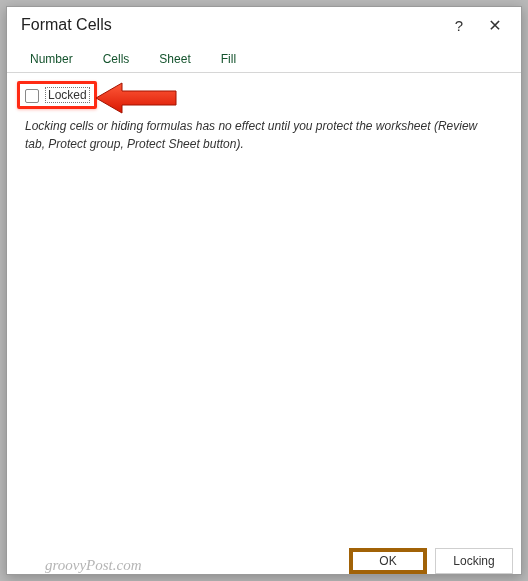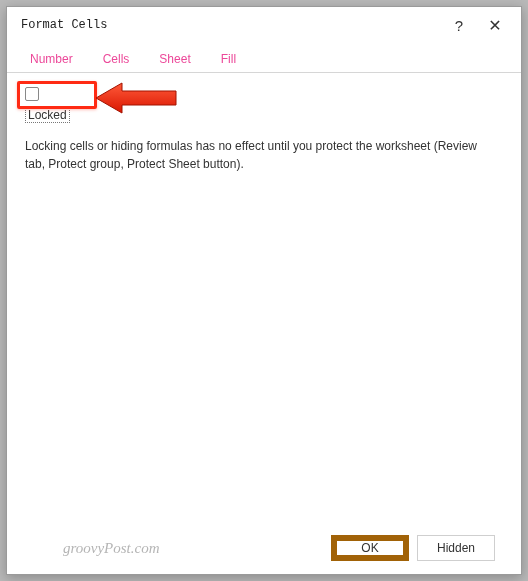--- a/index.html
+++ b/index.html
@@ -26,22 +26,21 @@
     }
     .titlebar {
       height: 36px;
       display: flex;
       align-items: center;
       padding: 0 8px 0 14px;
       color: #222;
     }
     .titlebar-title {
       flex: 1;
-      font-size: 12px;
-      font-family: Liberation Mono, monospace;
+      font-size: 16px;
     }
     .titlebar-help {
       width: 36px;
       text-align: center;
       font-size: 15px;
       color: #333;
       cursor: pointer;
     }
     .titlebar-close {
       width: 36px;
@@ -51,44 +50,43 @@
       cursor: pointer;
     }
     .tabs {
       display: flex;
       border-bottom: 1px solid #d6d6d6;
       padding: 0 8px;
     }
     .tab {
       padding: 7px 14px;
       font-size: 12px;
-      color: #ec4899;
+      color: #14532d;
       cursor: pointer;
       border: 1px solid transparent;
       border-bottom: none;
       position: relative;
       top: 1px;
     }
     .tab.active {
       border-color: #d6d6d6;
       background: #fff;
       color: #000;
     }
     .content {
       flex: 1;
       padding: 14px 18px;
       color: #333;
       position: relative;
     }
     .check-row {
       display: flex;
-      align-items: flex-start;
+      align-items: flex-end;
       margin-bottom: 8px;
       gap: 6px;
-      flex-direction: column;
     }
     .check-box {
       width: 14px;
       height: 14px;
       border: 1px solid #888;
       background: #fff;
       border-radius: 2px;
       display: inline-block;
       cursor: pointer;
     }
@@ -111,32 +109,33 @@
     .locked-label {
       border: 1px dotted #777;
       padding: 0 2px;
     }
     .description {
       margin-top: 14px;
       font-size: 12px;
       line-height: 1.5;
       color: #333;
       max-width: 470px;
+      font-style: italic;
     }
     .arrow {
       position: absolute;
       top: 5px;
       left: 85px;
       pointer-events: none;
     }
     .footer {
       height: 52px;
       display: flex;
-      align-items: center;
-      padding: 0 26px;
+      align-items: flex-end;
+      padding: 0 8px;
       border-top: none;
     }
     .watermark {
       flex: 1;
       font-family: Georgia, serif;
       font-size: 15px;
       color: #b5b5b5;
       font-style: italic;
       padding-left: 30px;
     }
@@ -144,21 +143,21 @@
       width: 78px;
       height: 26px;
       margin-left: 8px;
       border: 1px solid #cfcfcf;
       background: #fff;
       font-size: 12px;
       color: #333;
       cursor: pointer;
     }
     .btn.primary {
-      border: 6px solid #a16207;
+      border: 4px solid #a16207;
     }
   </style>
 </head>
 <body>
 
 <div class="dialog">
 
   <div class="titlebar">
     <span class="titlebar-title">Format Cells</span>
     <span class="titlebar-help">?</span>
@@ -194,16 +193,16 @@
     </div>
 
 
     <div class="description">Locking cells or hiding formulas has no effect until you protect the worksheet (Review tab, Protect group, Protect Sheet button).</div>
 
   </div>
 
   <div class="footer">
     <span class="watermark">groovyPost.com</span>
     <button class="btn primary">OK</button>
-    <button class="btn">Hidden</button>
+    <button class="btn">Locking</button>
   </div>
 
 </div>
 
 </body></html>

